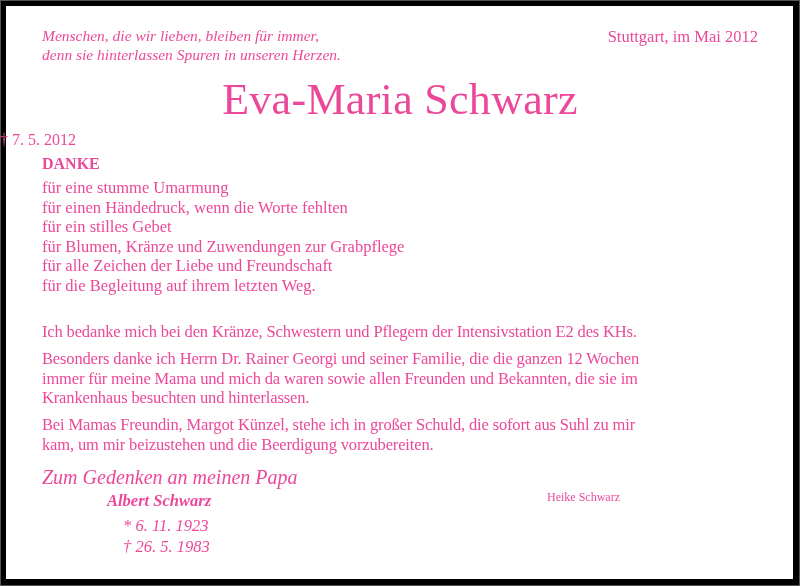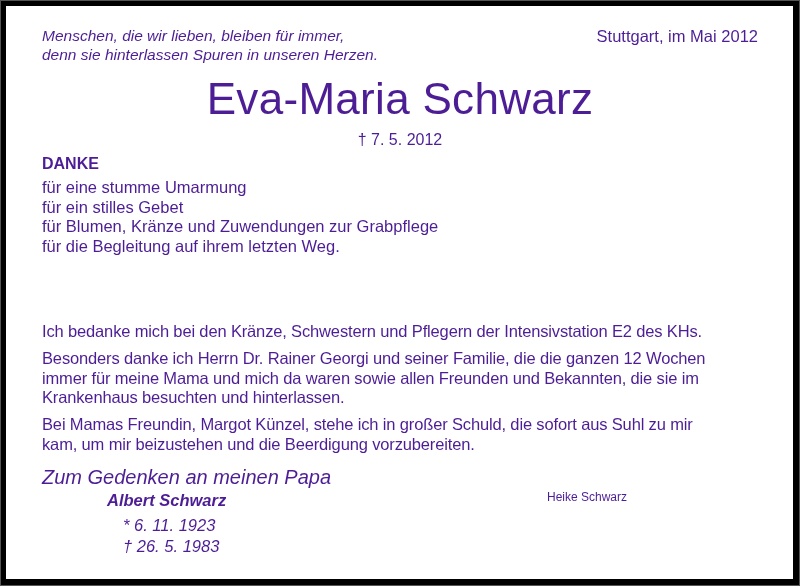--- a/index.html
+++ b/index.html
@@ -8,26 +8,26 @@
       position: absolute; left: 0; top: 0; width: 800px; height: 586px;
       box-sizing: border-box;
       border-style: solid; border-color: #000;
       border-width: 6px 7px 7px 6px;
       background: #fff;
     }
     .outer-edge {
       position: absolute; left: 0; top: 0; width: 800px; height: 586px;
       box-sizing: border-box; border: 1px solid #555; pointer-events: none;
     }
-    .serif { font-family: Liberation Sans, sans-serif; color: #4c1d95; }
+    .serif { font-family: Liberation Serif, serif; color: #ec4899; }
     .abs { position: absolute; white-space: nowrap; }
     .motto { left: 42px; top: 26px; font-size: 15.5px; font-style: italic; line-height: 19px; }
     .place { right: 42px; top: 27px; font-size: 16.5px; }
     .name { left: 0; width: 800px; text-align: center; top: 74px; font-size: 44px; letter-spacing: 0.3px; }
-    .death { left: 0; width: 800px; text-align: center; top: 131px; font-size: 16px; }
+    .death { left: 0; width: 800px; text-align: left; top: 131px; font-size: 16px; }
     .danke { left: 42px; top: 155px; font-size: 16px; font-weight: bold; }
     .lines { left: 42px; top: 178px; font-size: 16.5px; line-height: 19.5px; }
     .para { left: 42px; font-size: 16.5px; line-height: 19.6px; letter-spacing: -0.15px; }
     .p1 { top: 322px; }
     .p2 { top: 349px; }
     .p3 { top: 415px; }
     .memorial { left: 42px; top: 466px; font-size: 20px; font-style: italic; }
     .papa-name { left: 107px; top: 491px; font-size: 16.5px; font-style: italic; font-weight: bold; }
     .papa-dates { left: 123px; top: 515px; font-size: 16.5px; font-style: italic; line-height: 21px; }
     .signer { left: 547px; top: 490px; font-size: 12px; }
@@ -45,22 +45,24 @@
 
 <div class="abs serif place">Stuttgart, im Mai 2012</div>
 
 <div class="abs serif name">Eva-Maria Schwarz</div>
 <div class="abs serif death">† 7. 5. 2012</div>
 
 <div class="abs serif danke">DANKE</div>
 
 <div class="abs serif lines">
   <div>für eine stumme Umarmung</div>
+  <div>für einen Händedruck, wenn die Worte fehlten</div>
   <div>für ein stilles Gebet</div>
   <div>für Blumen, Kränze und Zuwendungen zur Grabpflege</div>
+  <div>für alle Zeichen der Liebe und Freundschaft</div>
   <div>für die Begleitung auf ihrem letzten Weg.</div>
 </div>
 
 <div class="abs serif para p1">
   <div>Ich bedanke mich bei den Kränze, Schwestern und Pflegern der Intensivstation E2 des KHs.</div>
 </div>
 
 <div class="abs serif para p2">
   <div>Besonders danke ich Herrn Dr. Rainer Georgi und seiner Familie, die die ganzen 12 Wochen</div>
   <div>immer für meine Mama und mich da waren sowie allen Freunden und Bekannten, die sie im</div>

